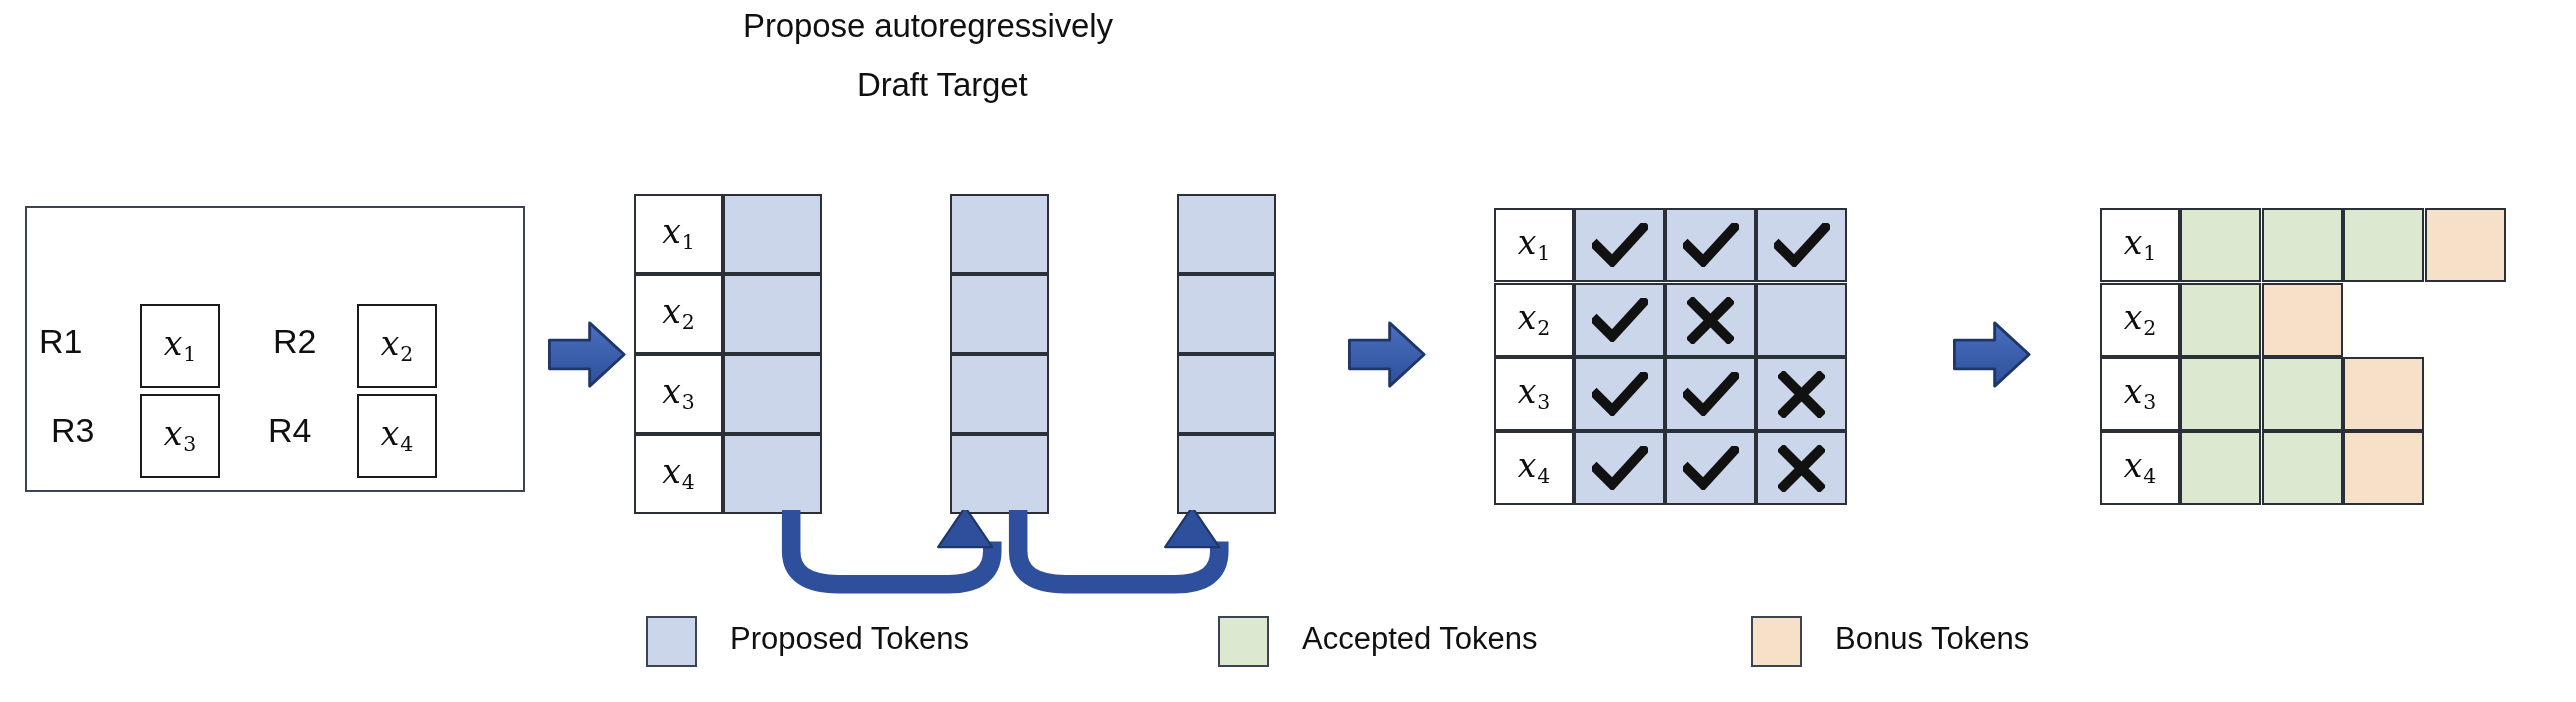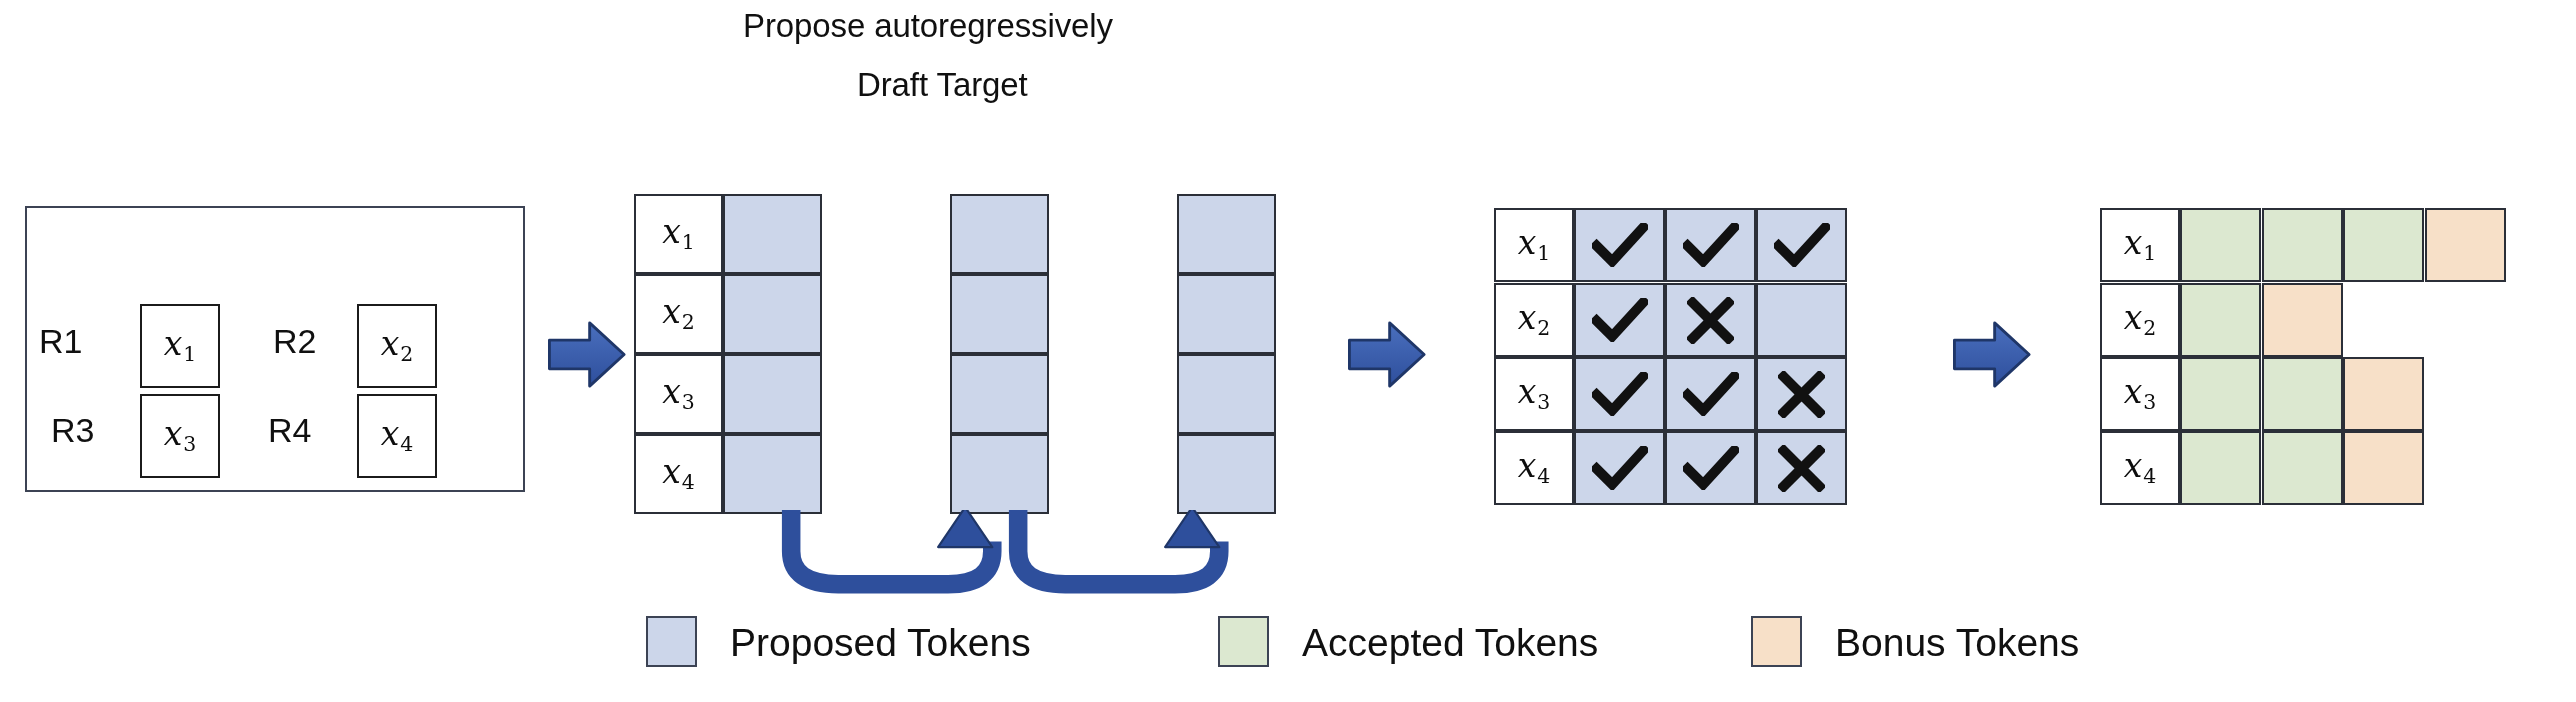--- a/index.html
+++ b/index.html
@@ -99,21 +99,21 @@
   #legend{position:absolute;left:0;top:610px;width:2576px;height:71px;}
   .lg-item{position:absolute;top:0;height:64px;}
   .lg-swatch{
     position:absolute;left:0;top:5.7px;
     width:51px;height:51px;
     border:2.9px solid #3c4354;
     box-sizing:border-box;
   }
   .lg-text{
     position:absolute;left:84px;top:11.4px;
-    font-size:39px;color:#101010;white-space:nowrap;
+    font-size:31px;color:#101010;white-space:nowrap;
   }
 </style>
 </head>
 <body>
 
 <div class="stage">
 
   <div class="heading" style="left:743px;top:7.1px;">Propose autoregressively</div>
   <div class="heading" style="left:857px;top:66px;">Draft Target</div>
 

